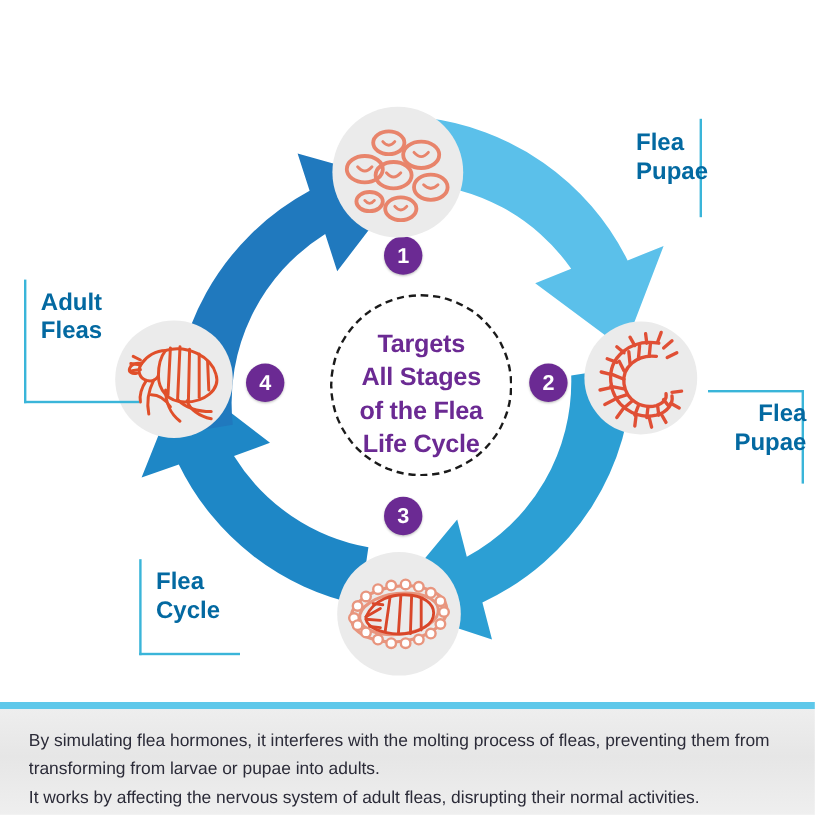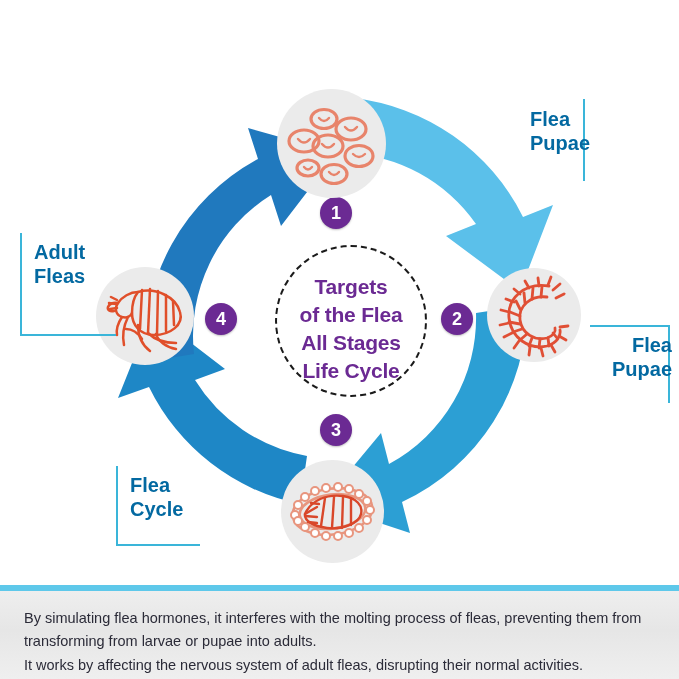--- a/index.html
+++ b/index.html
@@ -155,22 +155,22 @@
                L 337 86
                L 281 159
                L 271 128
                A 166 166 0 0 0 194 287
                Z"></path>
     </svg>
 
     <div class="center-circle"></div>
     <div class="center-text">
       <div>Targets</div>
+      <div>All Stages</div>
       <div>of the Flea</div>
-      <div>All Stages</div>
       <div>Life Cycle</div>
     </div>
 
     <div class="badge badge-1">1</div>
     <div class="badge badge-2">2</div>
     <div class="badge badge-3">3</div>
     <div class="badge badge-4">4</div>
 
     <div class="bubble b-eggs">
       <svg width="109" height="109" viewBox="0 0 109 109">

